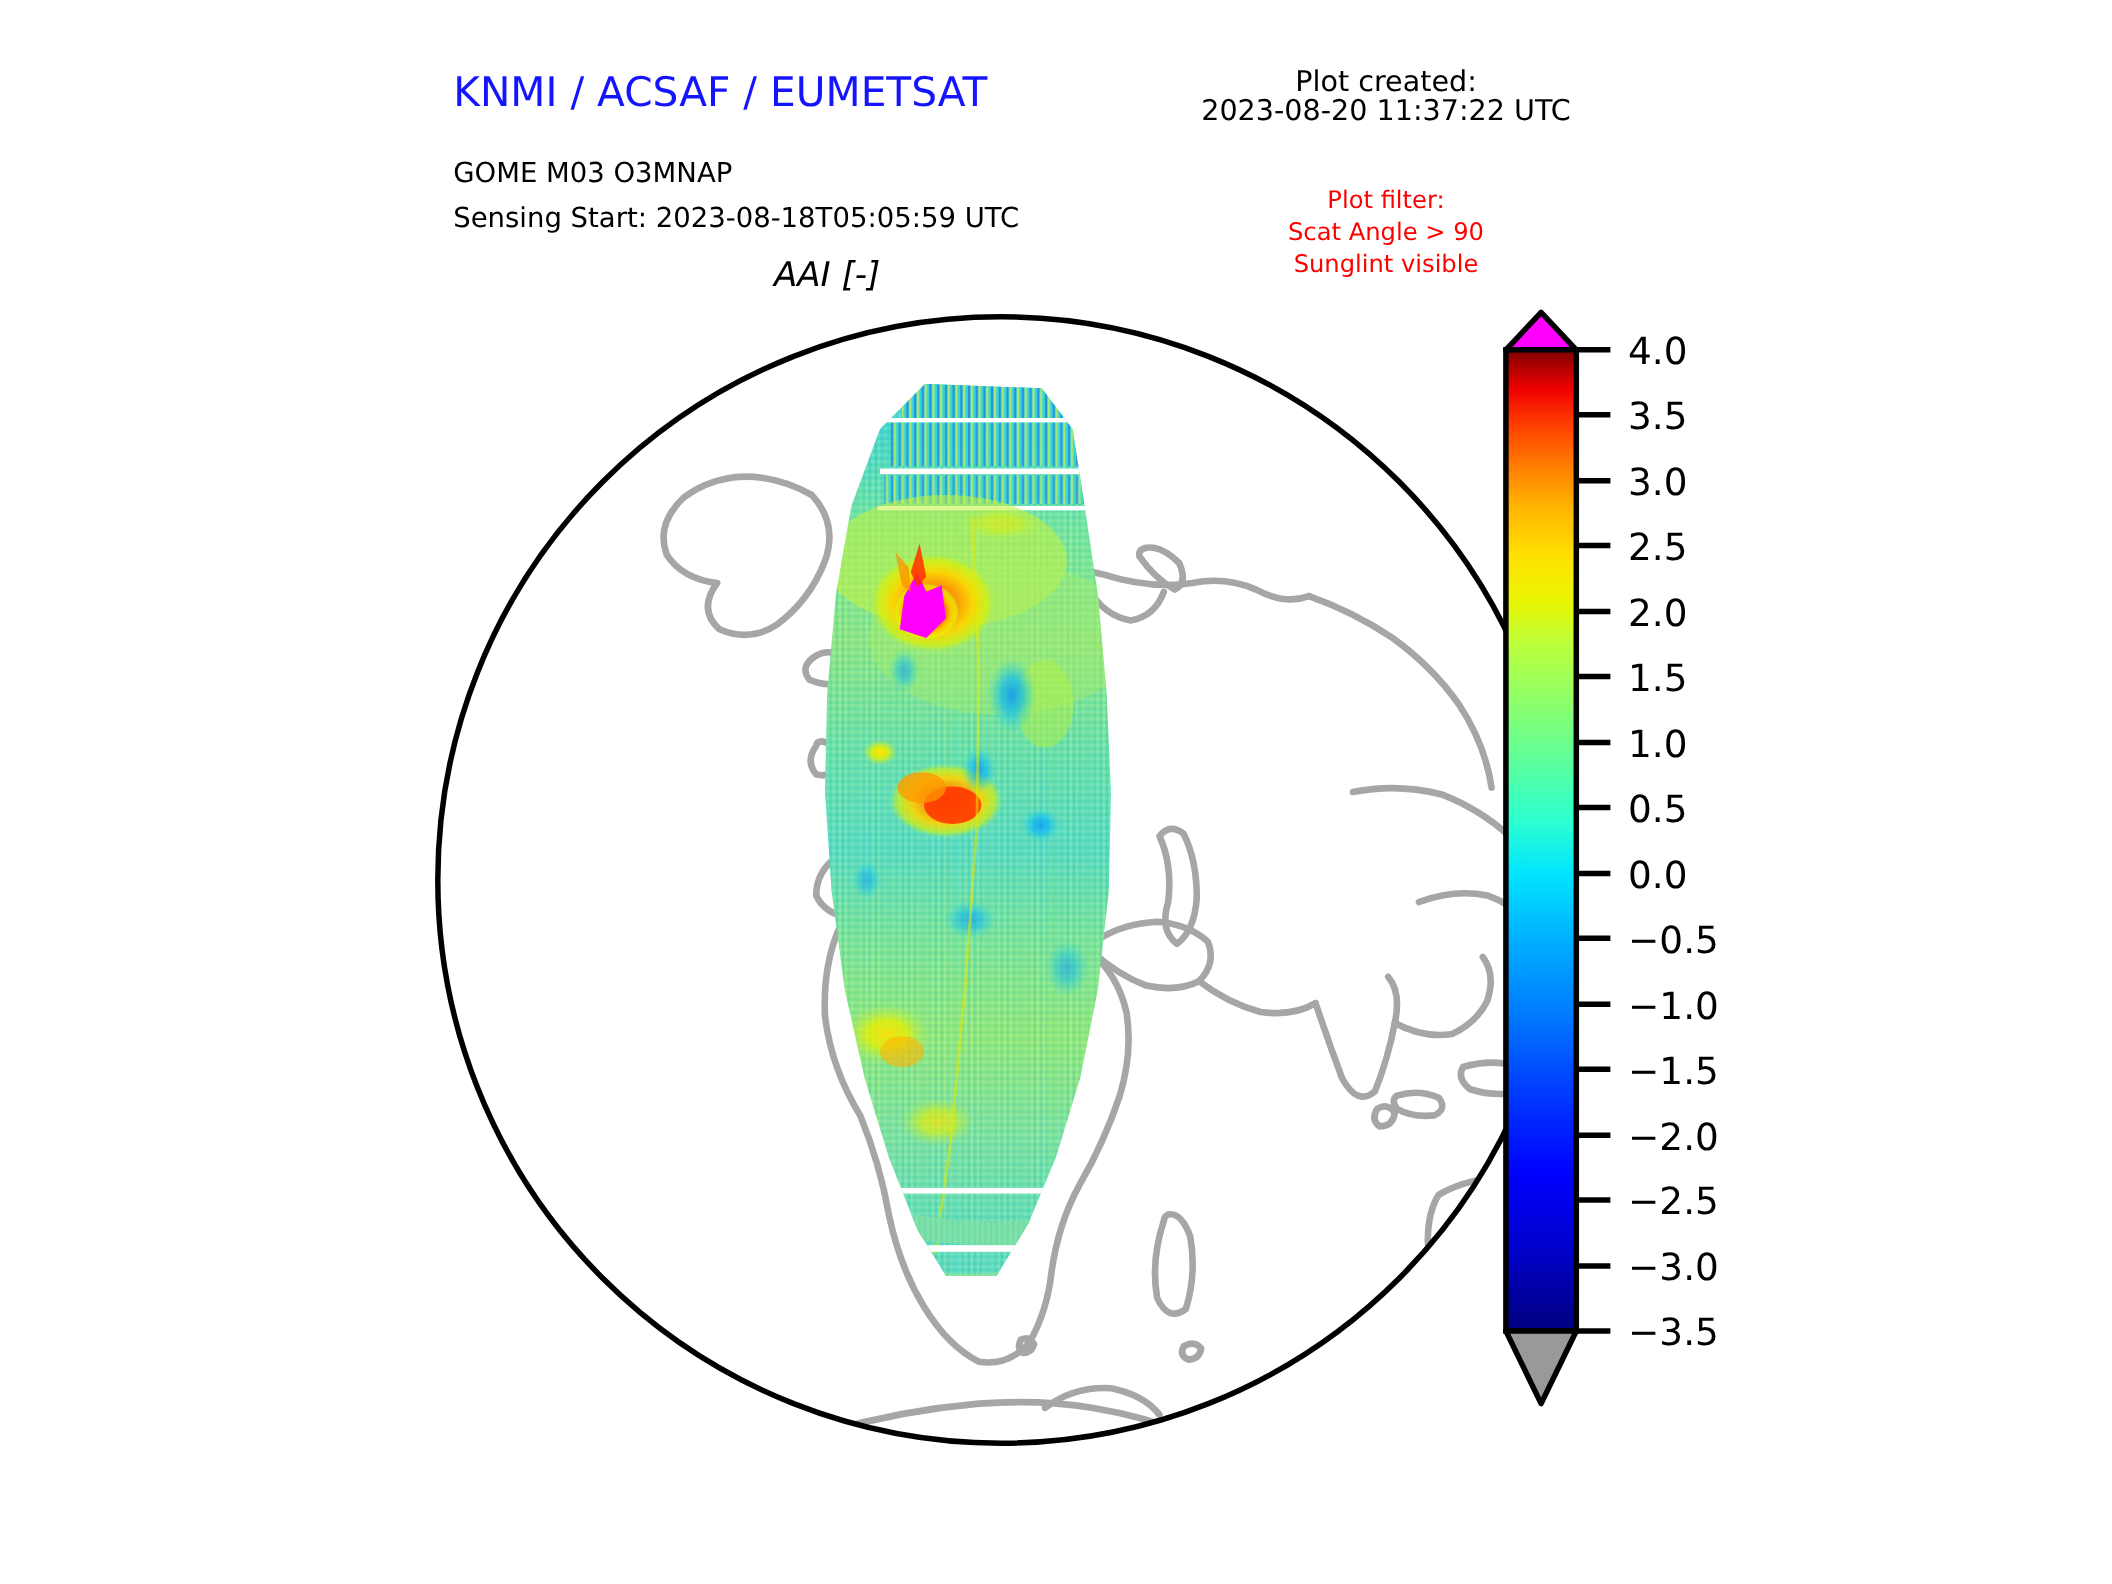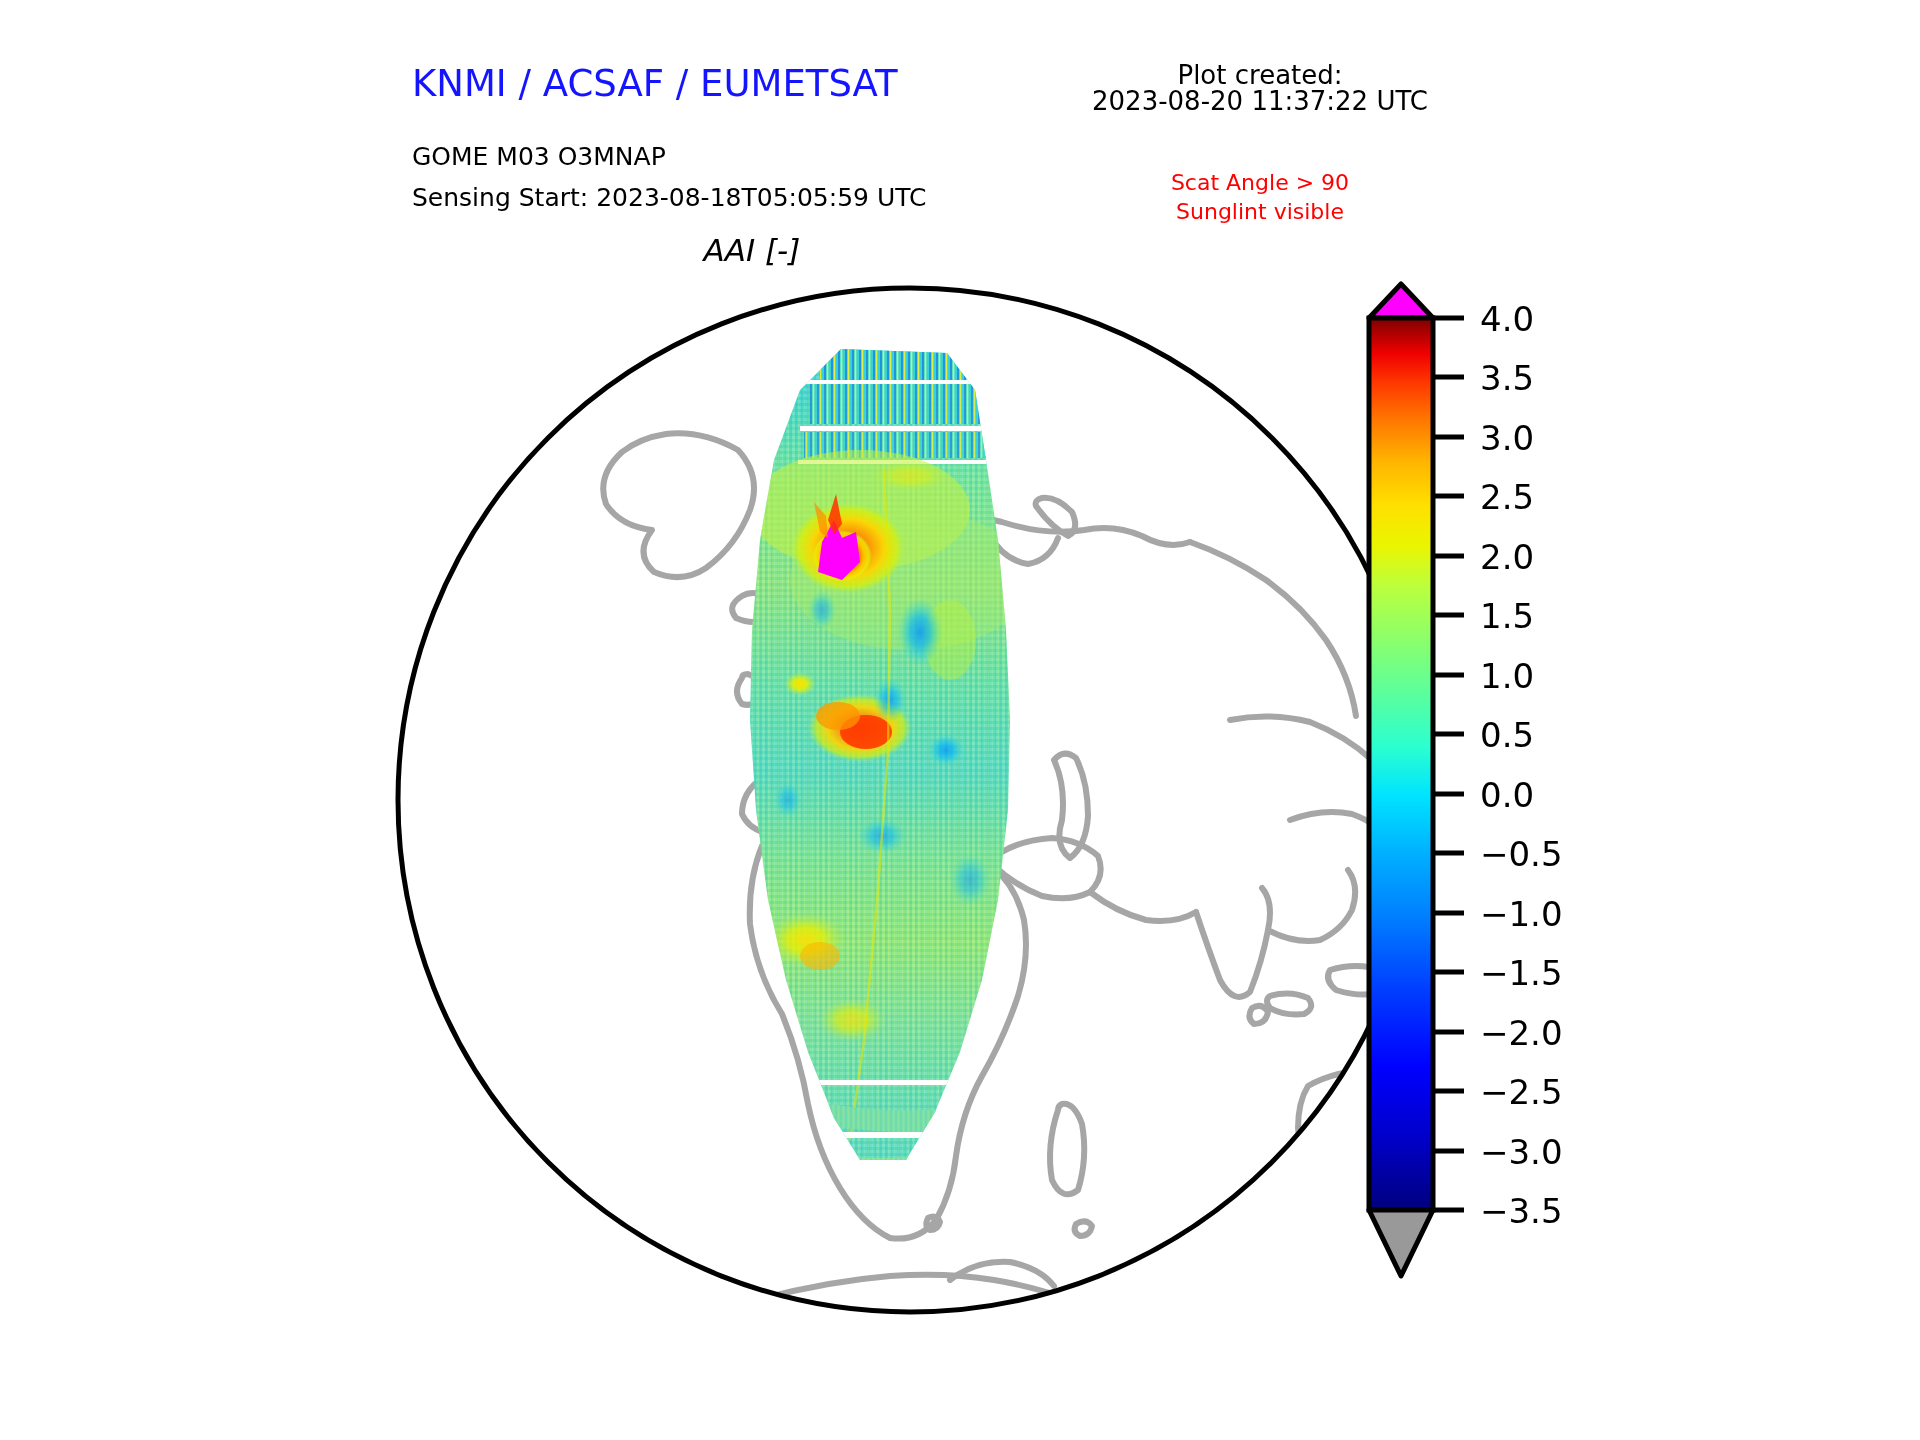--- a/index.html
+++ b/index.html
@@ -110,20 +110,21 @@
 </div>
 
 <div id="plot-quantity">AAI [-]</div>
 
 <div id="created-block">
   <div>Plot created:</div>
   <div>2023-08-20 11:37:22 UTC</div>
 </div>
 
 <div id="filter-block">
+  <div>Plot filter:</div>
   <div>Scat Angle &gt; 90</div>
   <div>Sunglint visible</div>
 </div>
 
 <div id="map-area">
 <svg id="map-svg" width="1040" height="1040" viewBox="0 0 1040 1040" xmlns="http://www.w3.org/2000/svg">
   <defs>
     <clipPath id="globeClip">
       <circle cx="520" cy="520" r="512"></circle>
     </clipPath>

